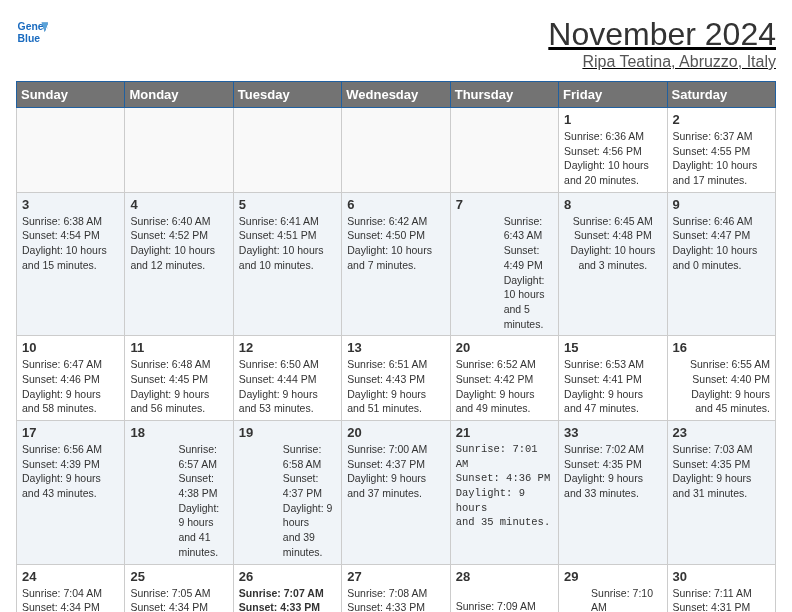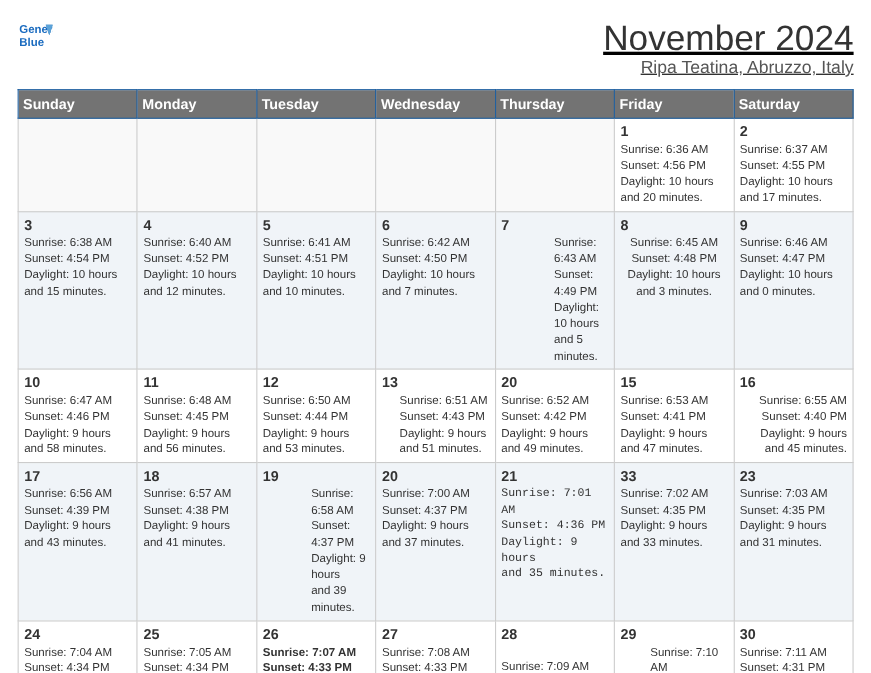--- a/index.html
+++ b/index.html
@@ -204,21 +204,21 @@
         </td>
         <td>
           <span class="day-num">12</span>
           <div class="day-info" style="white-space: pre-line;">Sunrise: 6:50 AM
 Sunset: 4:44 PM
 Daylight: 9 hours
 and 53 minutes.</div>
         </td>
         <td>
           <span class="day-num">13</span>
-          <div class="day-info" style="white-space: pre-line; margin-left: 16px;">Sunrise: 6:51 AM
+          <div class="day-info" style="white-space: pre-line;">Sunrise: 6:51 AM
 Sunset: 4:43 PM
 Daylight: 9 hours
 and 51 minutes.</div>
         </td>
         <td>
           <span class="day-num">20</span>
           <div class="day-info" style="white-space: pre-line;">Sunrise: 6:52 AM
 Sunset: 4:42 PM
 Daylight: 9 hours
 and 49 minutes.</div>
@@ -241,21 +241,21 @@
       <tr>
         <td>
           <span class="day-num">17</span>
           <div class="day-info" style="white-space: pre-line;">Sunrise: 6:56 AM
 Sunset: 4:39 PM
 Daylight: 9 hours
 and 43 minutes.</div>
         </td>
         <td>
           <span class="day-num">18</span>
-          <div class="day-info" style="white-space: pre-line;">Sunrise: 6:57 AM
+          <div class="day-info" style="white-space: pre-line; margin-left: 48px;">Sunrise: 6:57 AM
 Sunset: 4:38 PM
 Daylight: 9 hours
 and 41 minutes.</div>
         </td>
         <td>
           <span class="day-num">19</span>
           <div class="day-info" style="white-space: pre-line; margin-left: 44px;">Sunrise: 6:58 AM
 Sunset: 4:37 PM
 Daylight: 9 hours
 and 39 minutes.</div>

